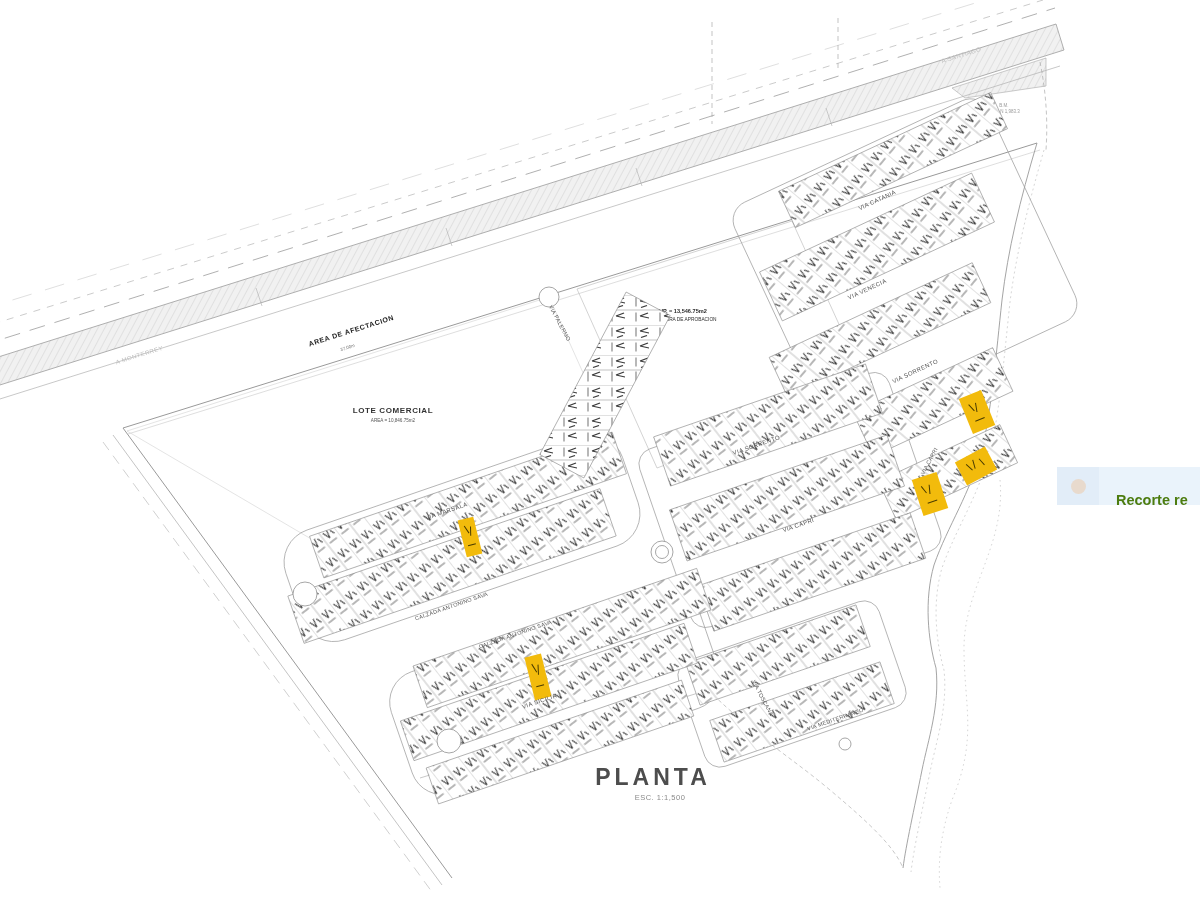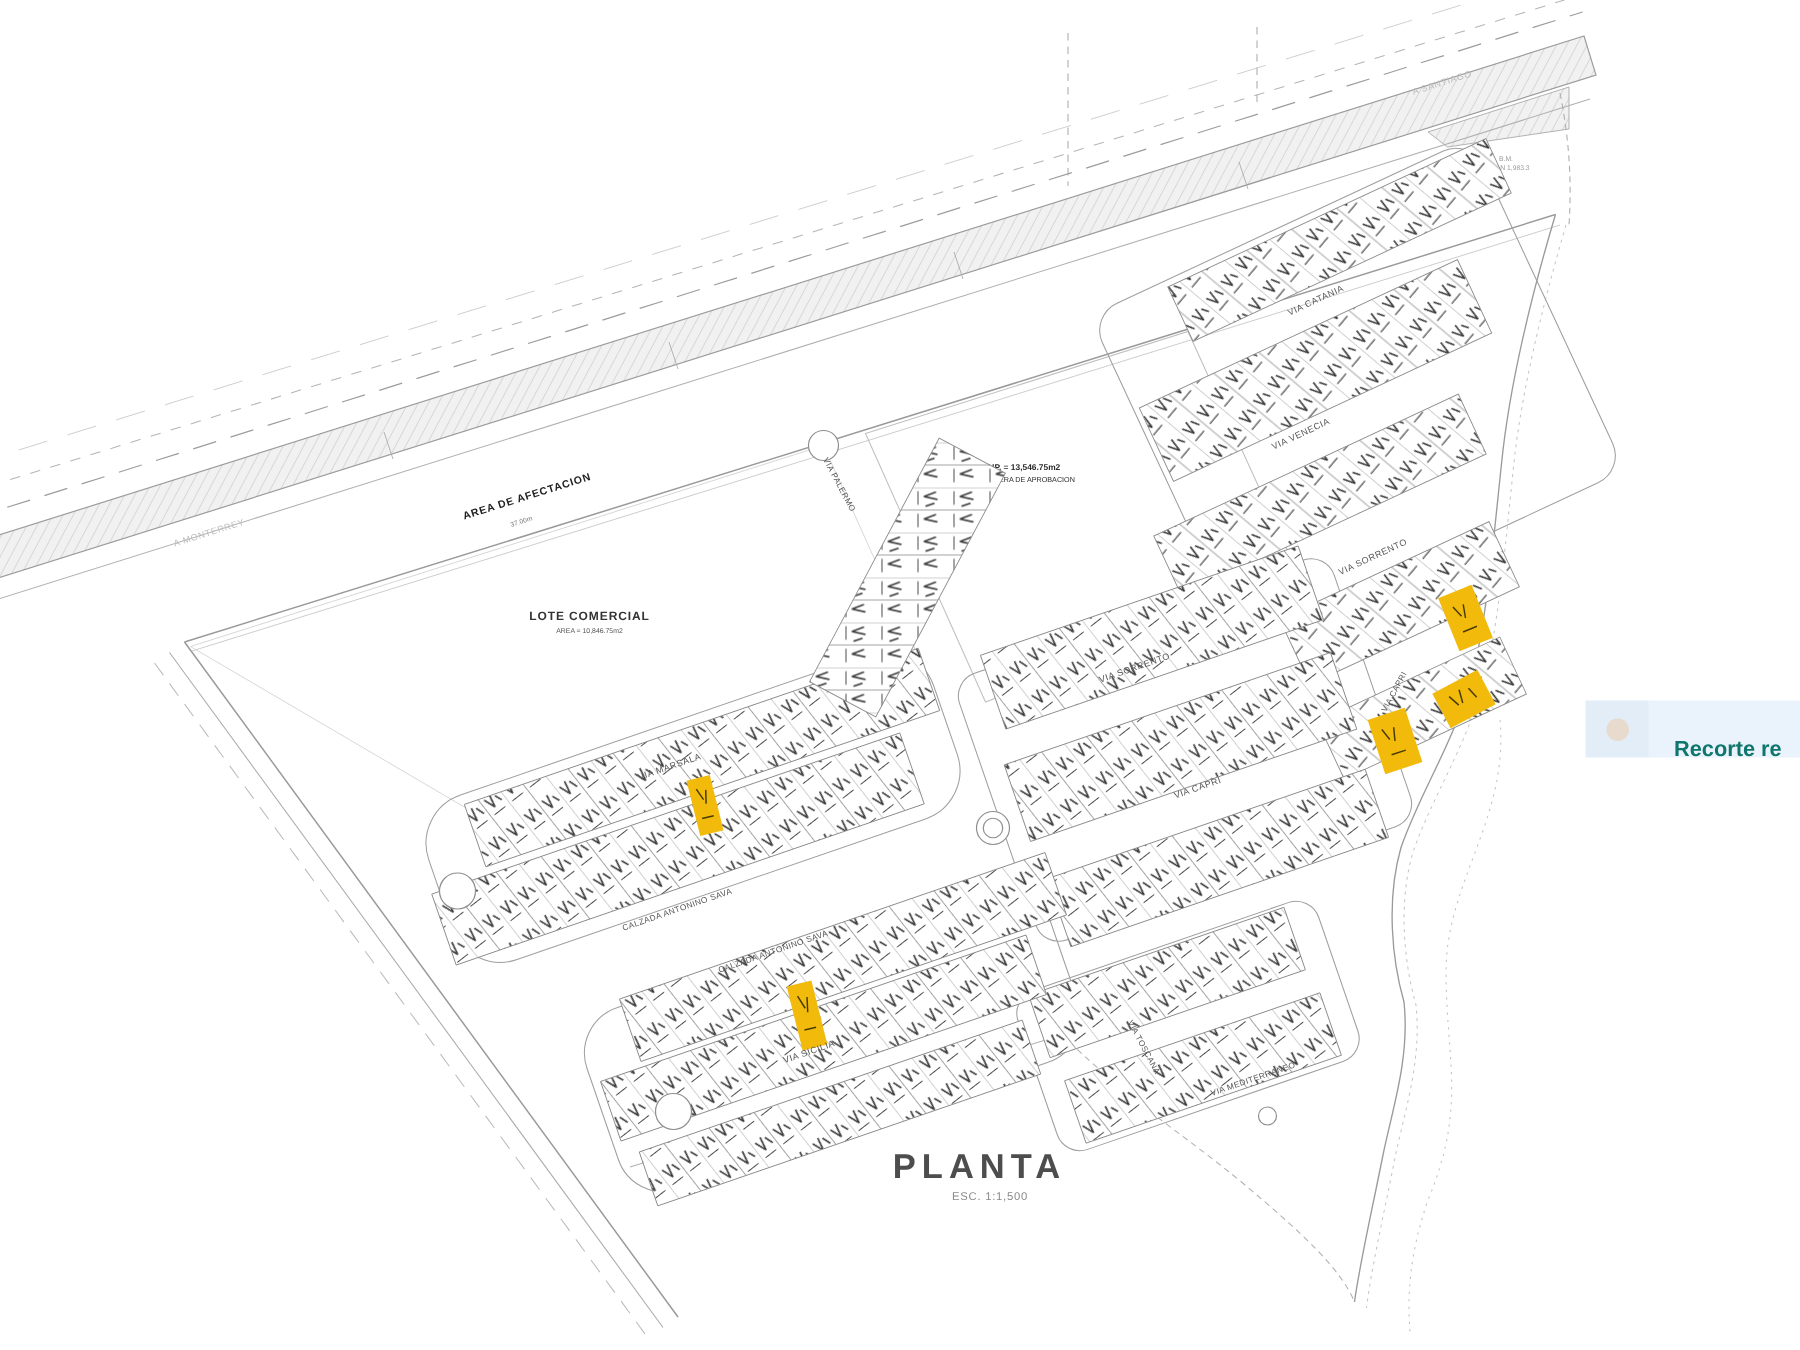--- a/index.html
+++ b/index.html
@@ -18,21 +18,21 @@
   .sup2    {font:4.8px "Liberation Sans",sans-serif;fill:#2c2c2c;text-anchor:middle;}
   .title   {font:700 23px "Liberation Sans",sans-serif;fill:#4d4d4d;letter-spacing:4px;text-anchor:middle;}
   .esc     {font:7.5px "Liberation Sans",sans-serif;fill:#8a8a8a;letter-spacing:.5px;text-anchor:middle;}
   .note    {font:4.5px "Liberation Sans",sans-serif;fill:#9a9a9a;text-anchor:middle;}
   
   .toast{position:absolute;left:1057px;top:467px;width:160px;height:38px;background:#eaf3fb;
          display:flex;align-items:center;overflow:hidden;}
   .toast-icon-box{flex:0 0 42px;height:38px;background:#e2edf8;display:flex;
                   align-items:center;justify-content:center;}
   .toast-dot{width:15px;height:15px;border-radius:50%;background:#e8dacd;}
-  .toast-text{font:700 14.5px "Liberation Sans",sans-serif;color:#0f766e;margin-left:17px;
+  .toast-text{font:700 14.5px "Liberation Sans",sans-serif;color:#4d7c0f;margin-left:17px;
               white-space:nowrap;margin-top:28px;}
 </style>
 </head>
 <body>
 
 <div class="canvas">
 
 <svg width="1200" height="900" viewBox="0 0 1200 900">
   <defs>
     <pattern id="hatch" width="6" height="6" patternUnits="userSpaceOnUse" patternTransform="rotate(28)">

